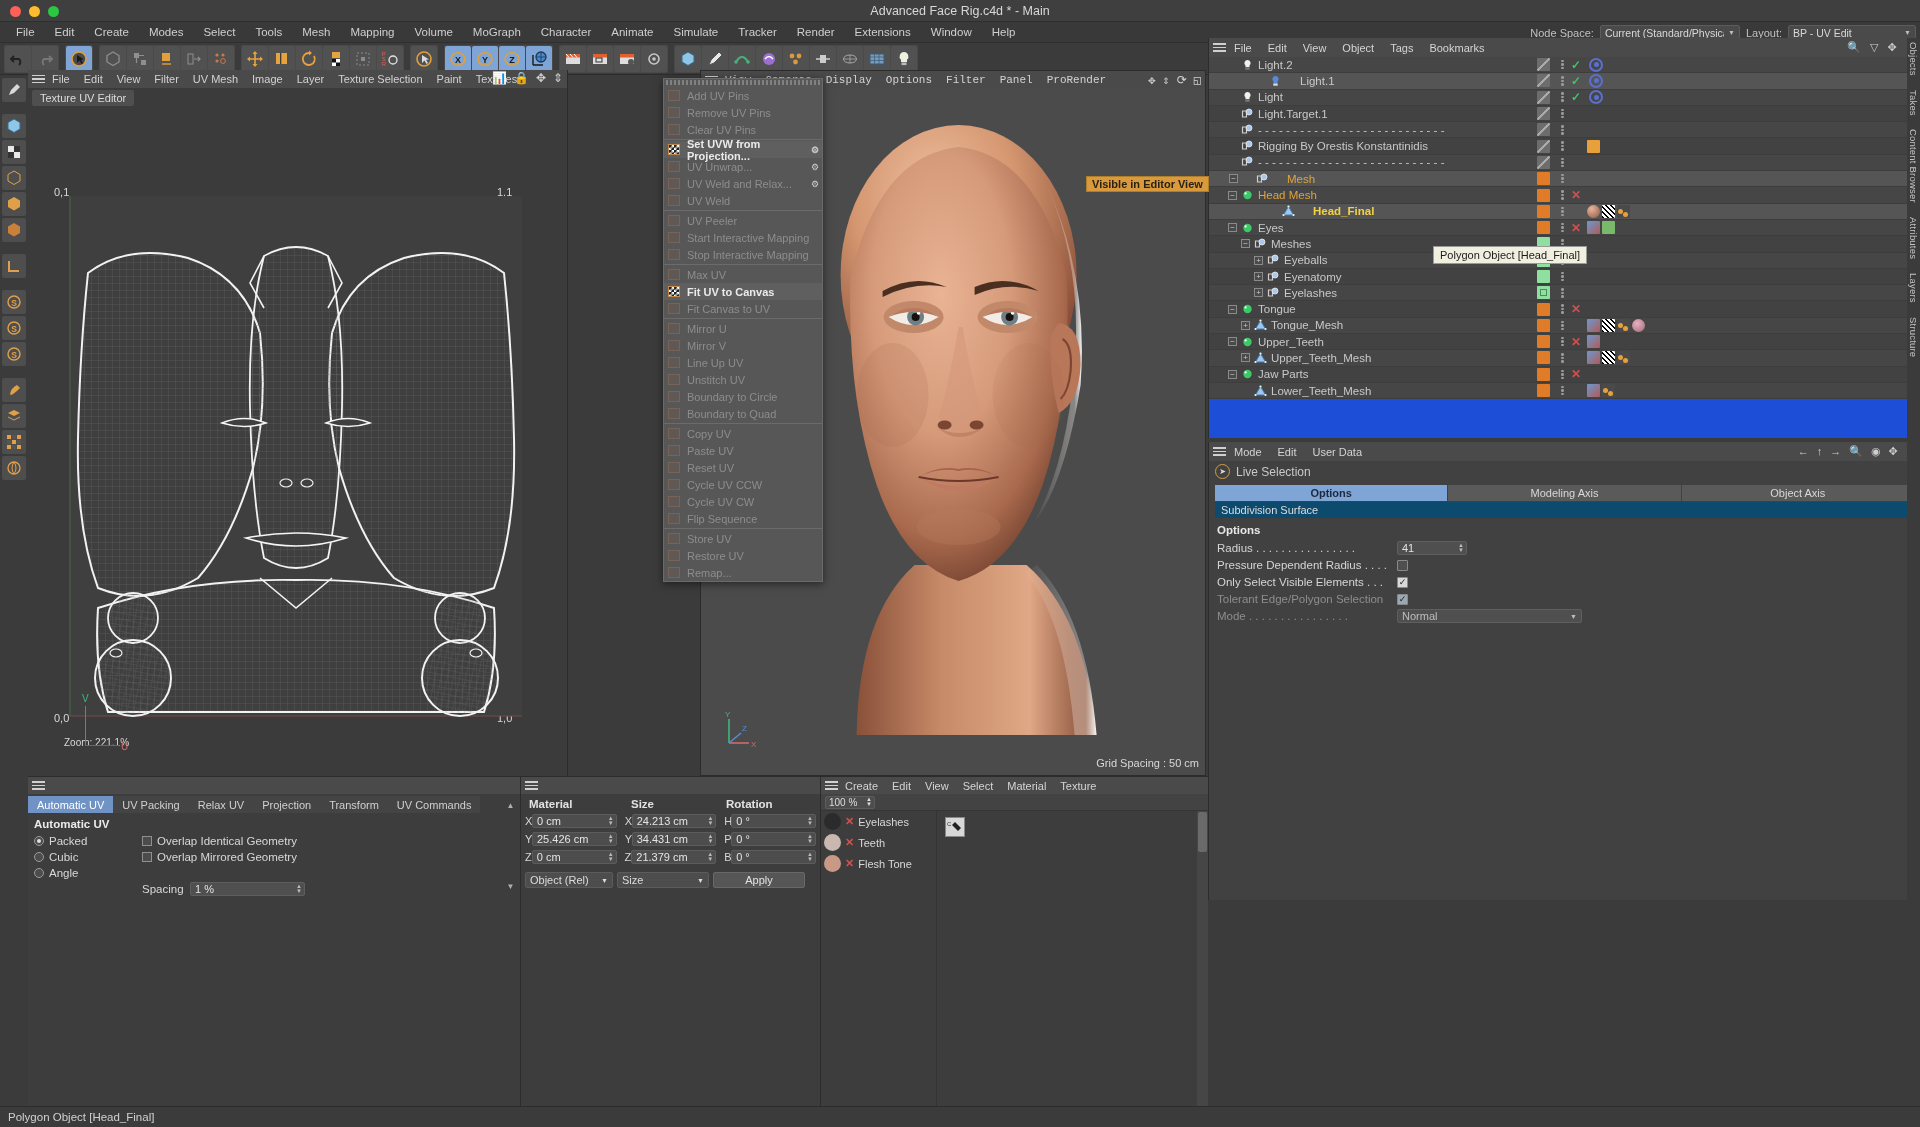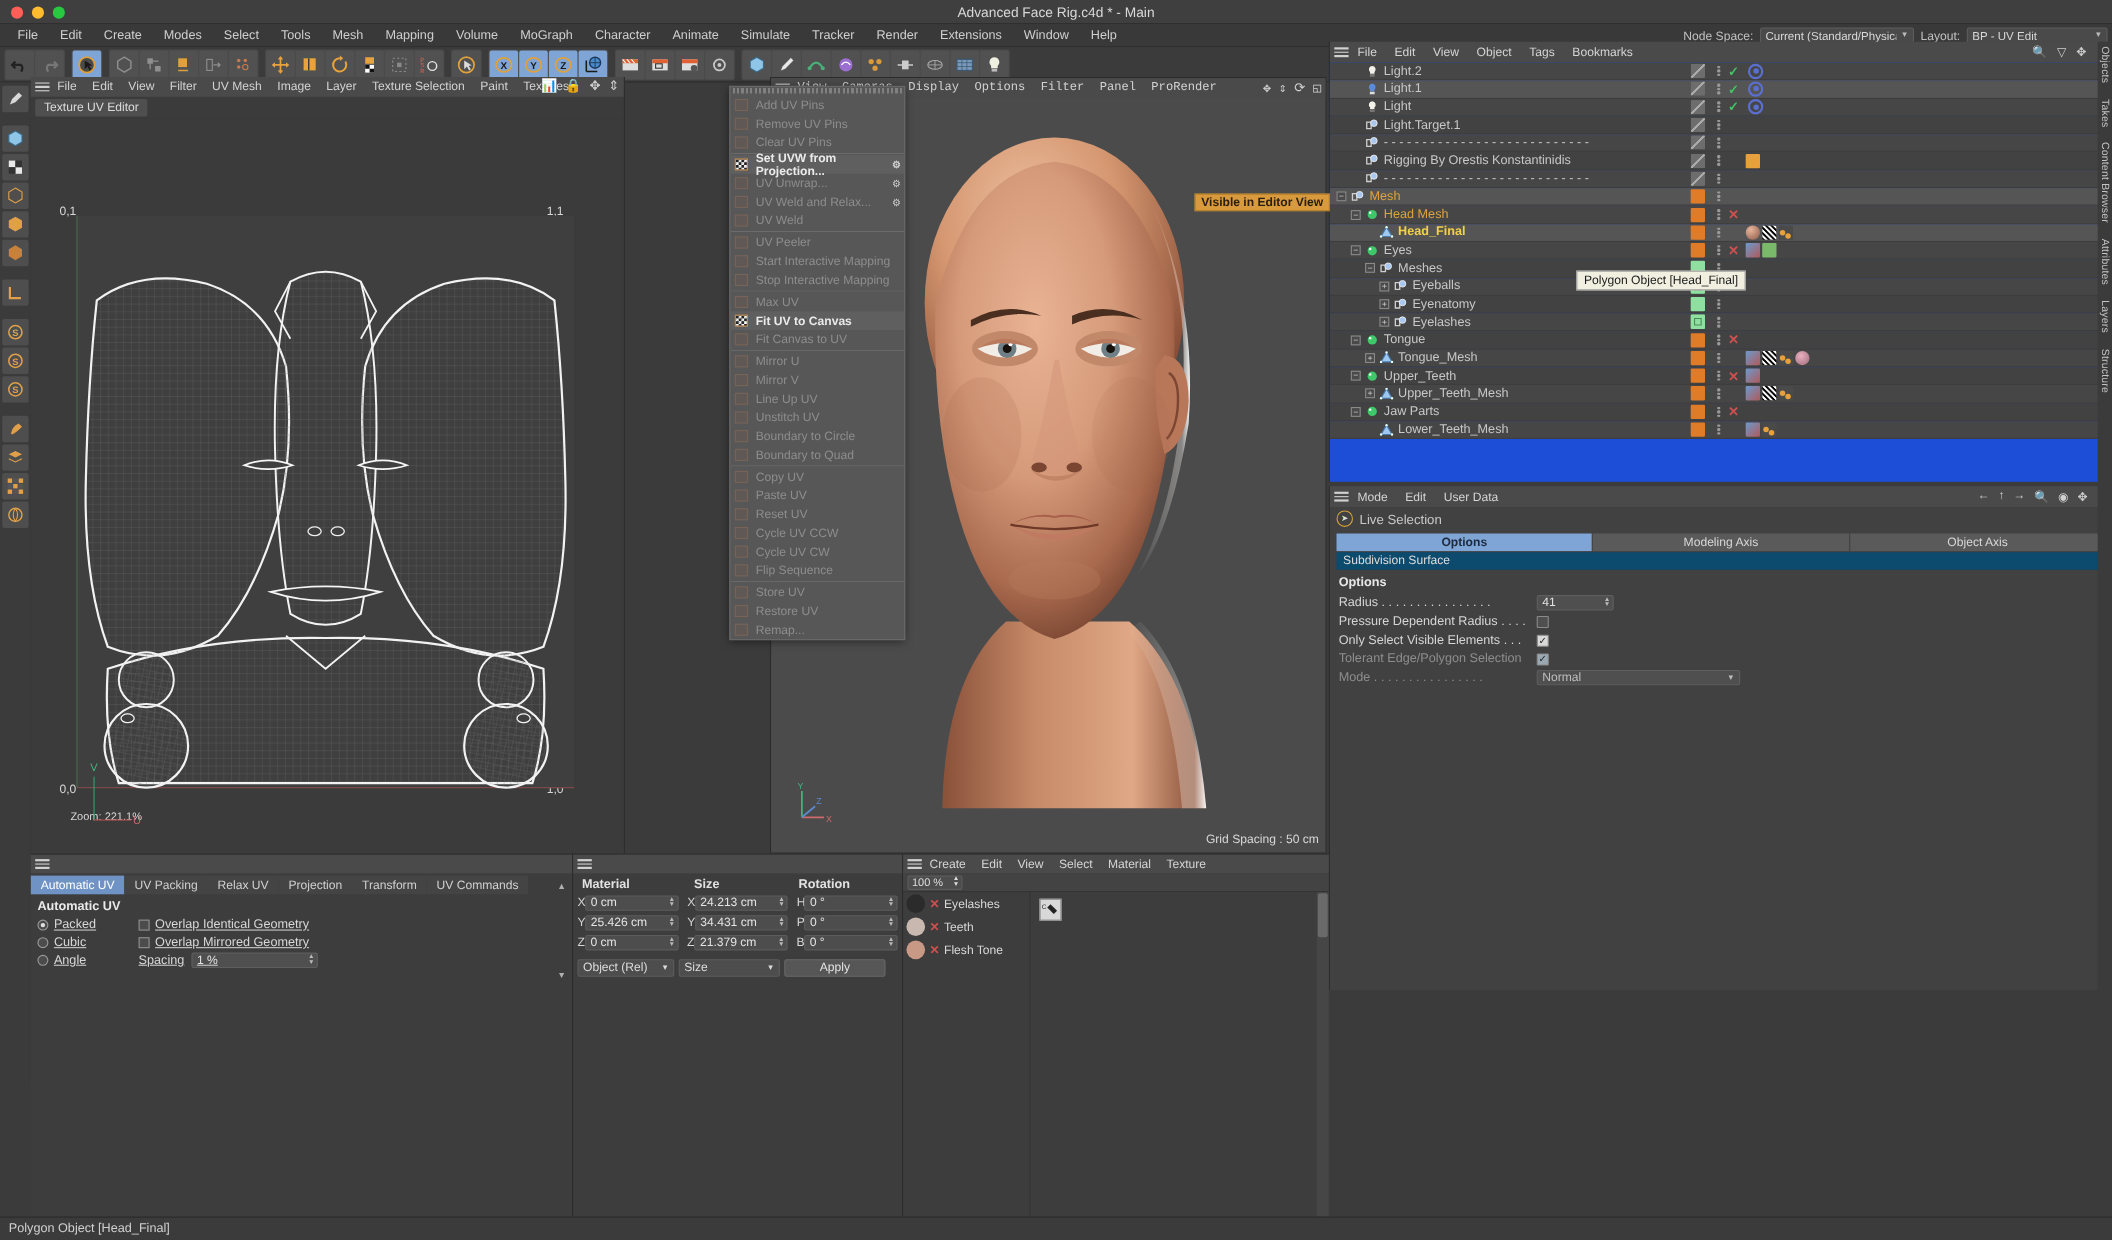--- a/index.html
+++ b/index.html
@@ -131,21 +131,21 @@
             background:#414141; border-left:1px solid #2c2c2c;}
   .om-menubar{height:19px; background:#4a4a4a; display:flex; align-items:center;
               padding-left:4px; font-size:11px; position:relative;}
   .om-menubar .pm{padding:0 8px; color:#d4d4d4;}
   .om-icons{position:absolute; right:5px; display:flex; gap:9px; color:#cfcfcf; font-size:11px;}
   .omlist{position:absolute; left:0; top:19px; right:0; bottom:0; overflow:hidden; background:#1d4ed8;}
   .omrow{height:16.3px; display:flex; align-items:center; position:relative; font-size:11.5px;
          border-bottom:1px solid #3d3d3d;}
   .omrow:nth-child(odd){background:#464646;}
   .omrow:nth-child(even){background:#424242;}
-  .omrow.selected{background:#555;}
+  .omrow.selected{background:#555;gap:14px;}
   .om-indent{flex:0 0 auto;}
   .om-exp{width:9px;height:9px;border:1px solid #8a8a8a;display:inline-flex;
           align-items:center;justify-content:center;font-size:8px;line-height:7px;color:#ccc;
           background:#4a4a4a; margin-right:3px;}
   .om-ico{width:14px;height:13px;margin-right:4px;flex:0 0 14px;
           display:flex;align-items:center;justify-content:center;}
   .om-name{white-space:nowrap;}
   .om-name.orange{color:#e0a33c;}
   .om-name.yellow{color:#f2d14a; font-weight:bold;}
   .om-dots{position:absolute; left:352px; display:flex; flex-direction:column; gap:1px;}
@@ -208,21 +208,21 @@
   .am-sel .ar{margin-left:auto;font-size:7px;}
 
   
   .bl{position:absolute; left:28px; top:776px; width:492px; height:330px; background:#3d3d3d;
       border-top:1px solid #2c2c2c;}
   .bl-bar{height:17px;background:#4a4a4a;display:flex;align-items:center;padding-left:4px;}
   .bl-tabs{height:17px;display:flex;align-items:stretch;margin-top:2px;}
   .bl-tab{padding:0 9px;font-size:11px;display:flex;align-items:center;color:#d0d0d0;background:#444;}
   .bl-tab.act{background:#6f93c4;color:#fff;}
   .bl-title{font-weight:bold;font-size:11.5px;color:#eaeaea;padding:5px 0 3px 6px;}
-  .bl-cols{display:flex; padding-left:6px; gap:4px;text-decoration:underline;}
+  .bl-cols{display:flex; padding-left:6px; gap:20px;}
   .radio{width:10px;height:10px;border-radius:50%;border:1px solid #9a9a9a;background:#4c4c4c;
          display:inline-flex;align-items:center;justify-content:center;margin-right:5px;}
   .radio i{width:4px;height:4px;border-radius:50%;background:#e0e0e0;display:none;}
   .radio.on i{display:block;}
   .cbx{width:10px;height:10px;border:1px solid #8f8f8f;background:#4c4c4c;margin-right:5px;display:inline-block;}
   .opt-row{height:16px;display:flex;align-items:center;font-size:11.5px;color:#d8d8d8;}
   .spin-col{position:absolute;right:4px;top:24px;width:11px;display:flex;flex-direction:column;
             justify-content:space-between;height:90px;color:#b0b0b0;font-size:8px;align-items:center;}
 
   
@@ -1547,21 +1547,21 @@
       </div>
       <div>
         <div class="opt-row">
           <span class="cbx"></span>
           <span>Overlap Identical Geometry</span>
         </div>
         <div class="opt-row">
           <span class="cbx"></span>
           <span>Overlap Mirrored Geometry</span>
         </div>
-        <div class="opt-row" style="margin-top:0;justify-content:flex-end;">
+        <div class="opt-row" style="margin-top:16px;justify-content:flex-end;">
           <span style="width:48px;">Spacing</span>
           <span class="am-num" style="width:115px;">
             <span>1 %</span>
             <span class="sp">▲<br>▼</span>
           </span>
         </div>
       </div>
     </div>
     <div class="spin-col">
       <span>▲</span>

